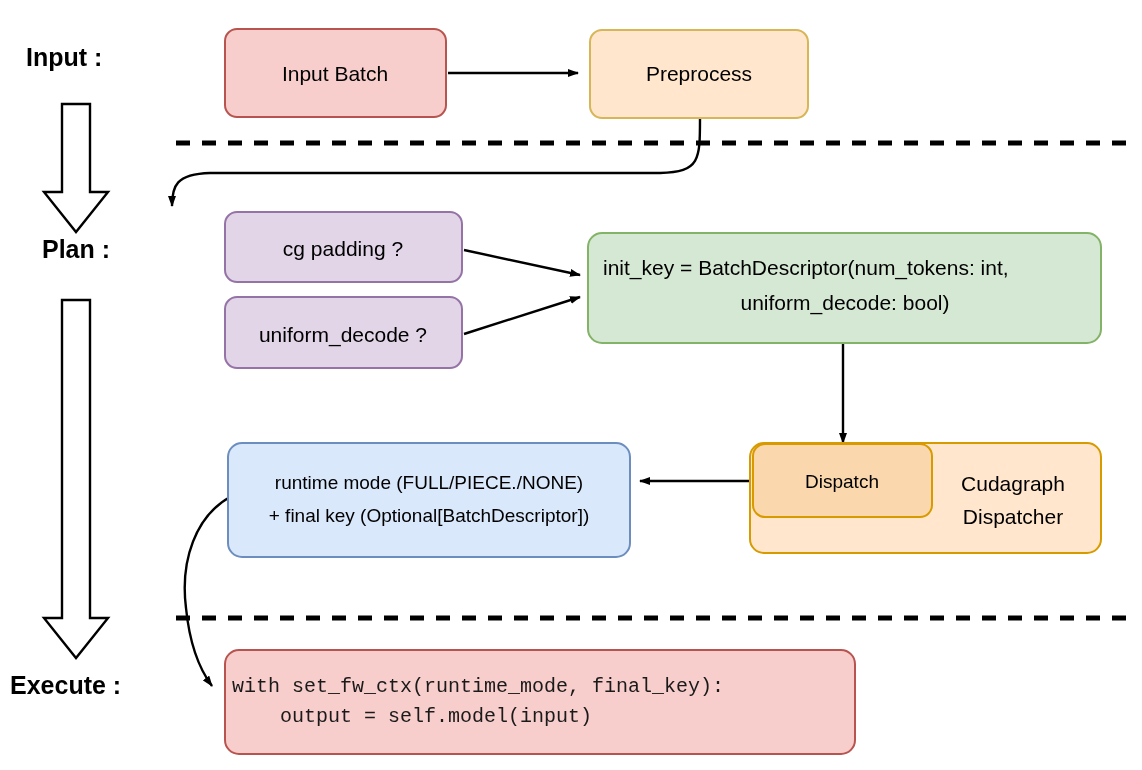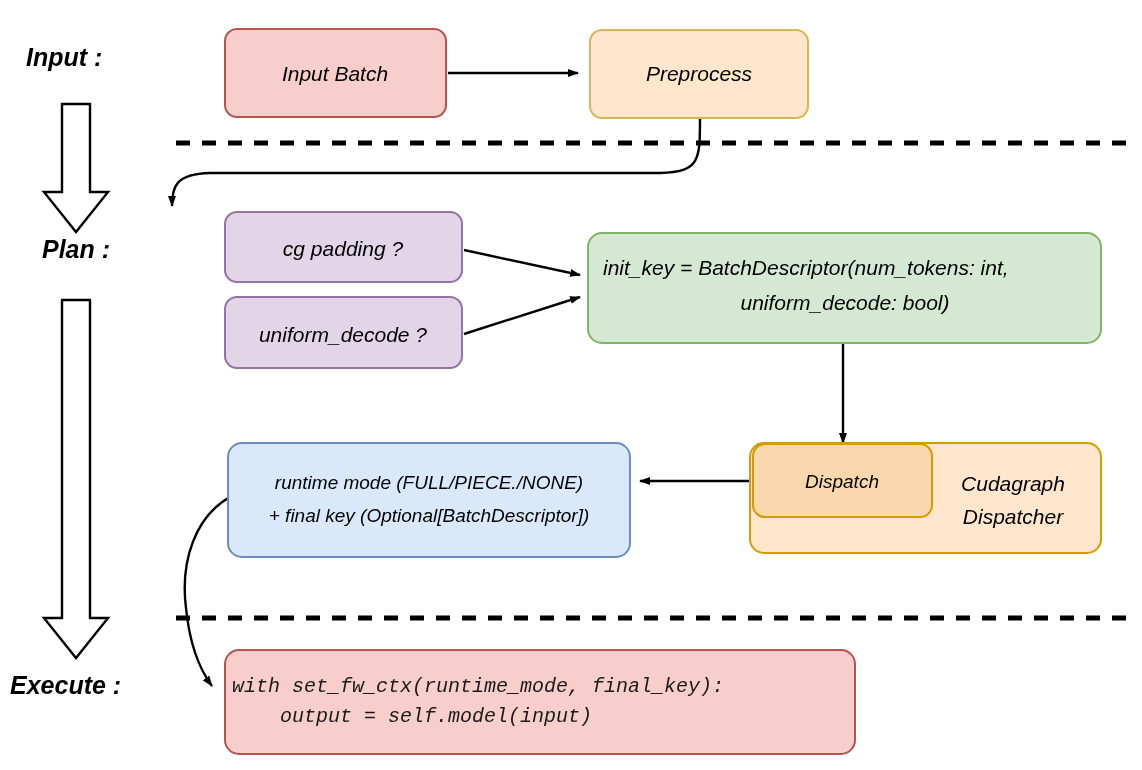--- a/index.html
+++ b/index.html
@@ -10,21 +10,20 @@
   body {
     width: 1142px;
     height: 770px;
     font-family: "Liberation Sans", sans-serif;
     overflow: hidden;
   }
   #diagram-root {
     position: relative;
     width: 1142px;
     height: 770px;
-    font-style: italic;
   }
   svg.diagram {
     position: absolute;
     top: 0;
     left: 0;
     width: 1142px;
     height: 770px;
   }
   .stage-label {
     font-family: "Liberation Sans", sans-serif;

